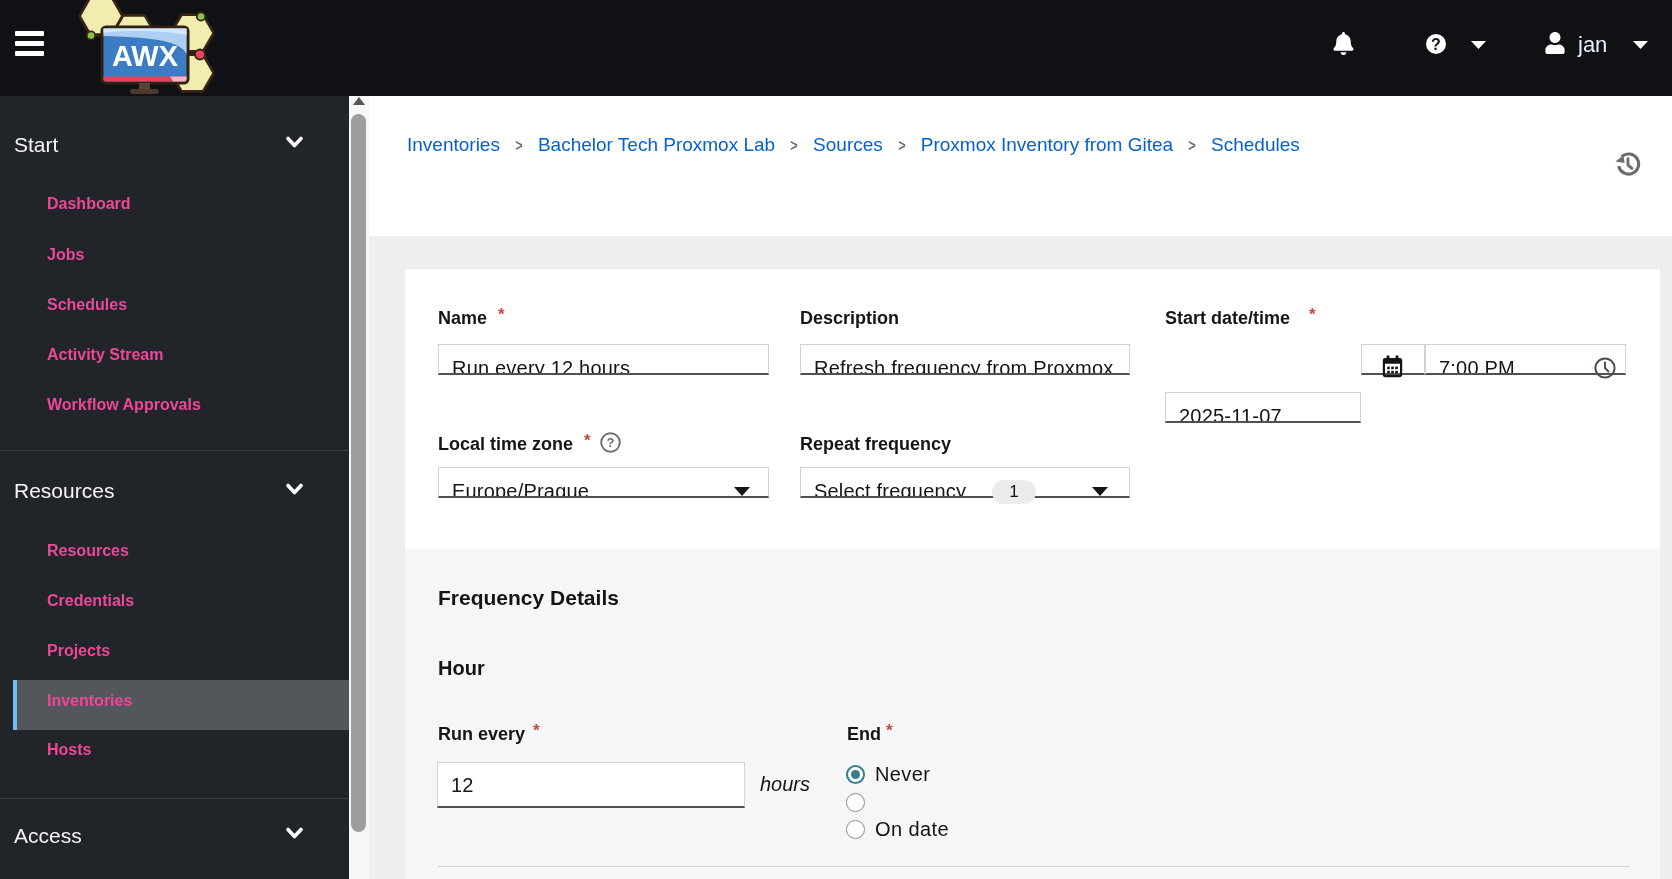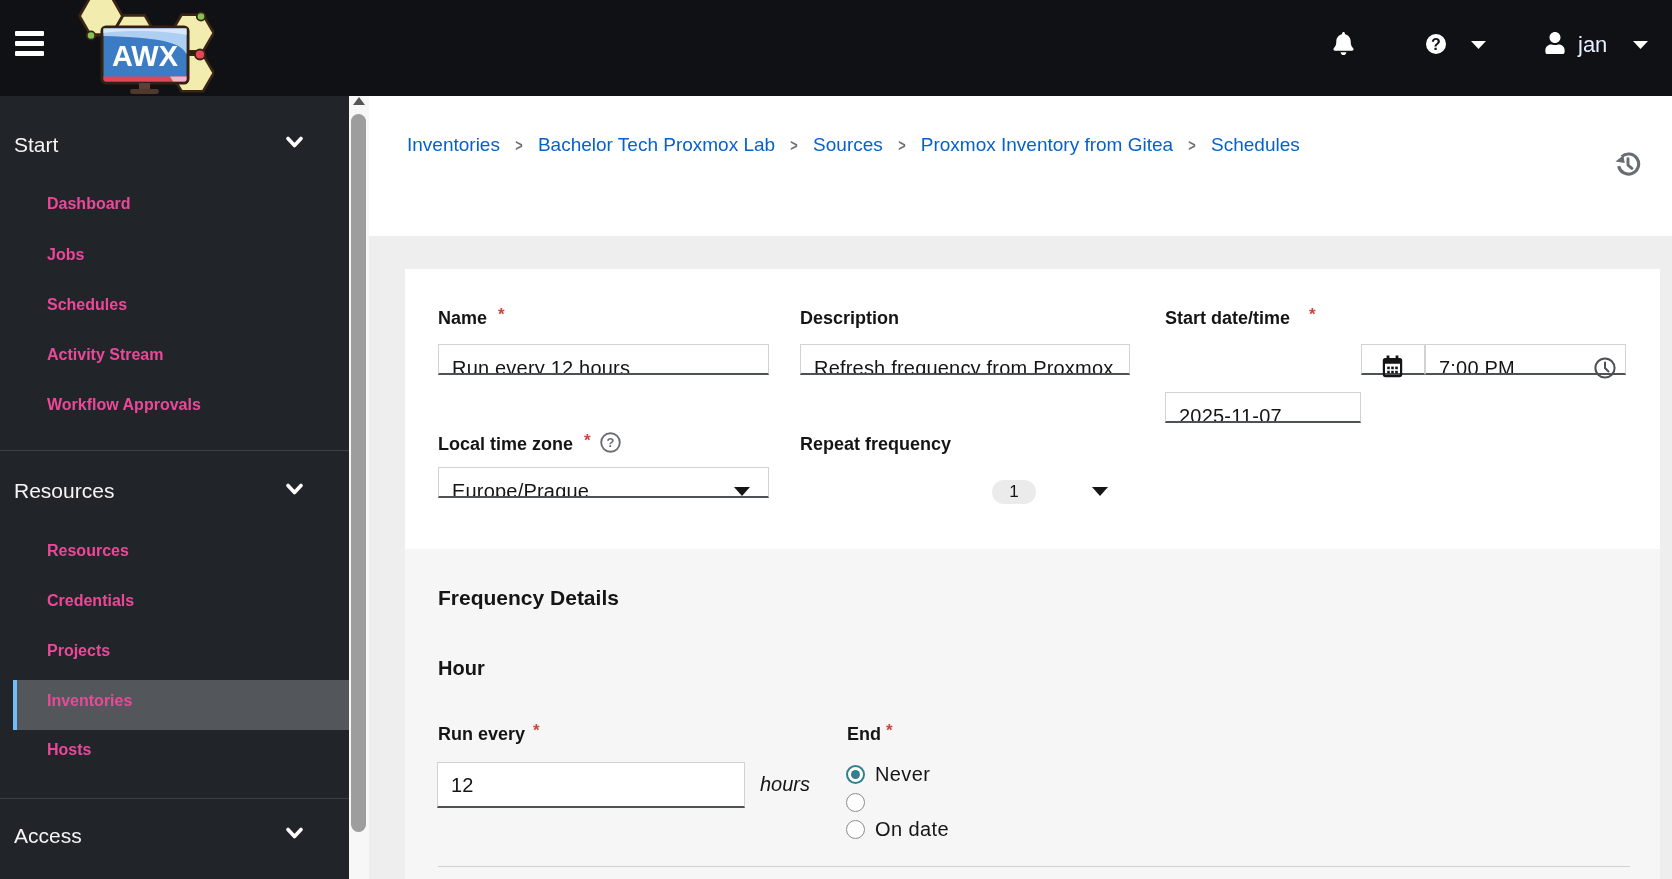--- a/index.html
+++ b/index.html
@@ -169,20 +169,21 @@
 
   <div class="lbl" style="left:438px;top:434px;">Local time zone</div>
     <div class="req" style="left:584px;top:431px;">*</div>
   <svg class="abs" style="left:600px;top:432px;width:21px;height:21px;" viewBox="0 0 21 21">
     <circle cx="10.5" cy="10.5" r="9.3" fill="none" stroke="#6a6e73" stroke-width="1.9"></circle>
     <text x="10.5" y="15.3" text-anchor="middle" font-family="Liberation Sans" font-size="13" font-weight="bold" fill="#6a6e73">?</text>
   </svg>
   <div class="lbl" style="left:800px;top:434px;">Repeat frequency</div>
   <div class="tin" style="left:438px;top:467px;width:331px;">Europe/Prague</div>
   <div class="caret" style="left:734px;top:487px;"></div>
+  <div class="tin" style="left:800px;top:467px;width:330px;">Select frequency</div>
   <div class="abs" style="left:992px;top:480px;width:44px;height:24px;border-radius:12px;background:#ebebeb;color:#151515;font-size:17px;text-align:center;line-height:24px;">1</div>
   <div class="caret" style="left:1092px;top:487px;"></div>
 
   <div class="abs" id="card2"></div>
   <div class="abs" style="left:438px;top:586px;font-size:21px;font-weight:bold;color:#151515;">Frequency Details</div>
   <div class="abs" style="left:438px;top:657px;font-size:20px;font-weight:bold;color:#151515;">Hour</div>
   <div class="lbl" style="left:438px;top:724px;">Run every</div>
     <div class="req" style="left:533px;top:721px;">*</div>
   <div class="tin" style="left:437px;top:762px;width:308px;height:46px;line-height:45px;">12</div>
   <div class="abs" style="left:760px;top:773px;font-size:20px;color:#151515;font-style:italic;">hours</div>

